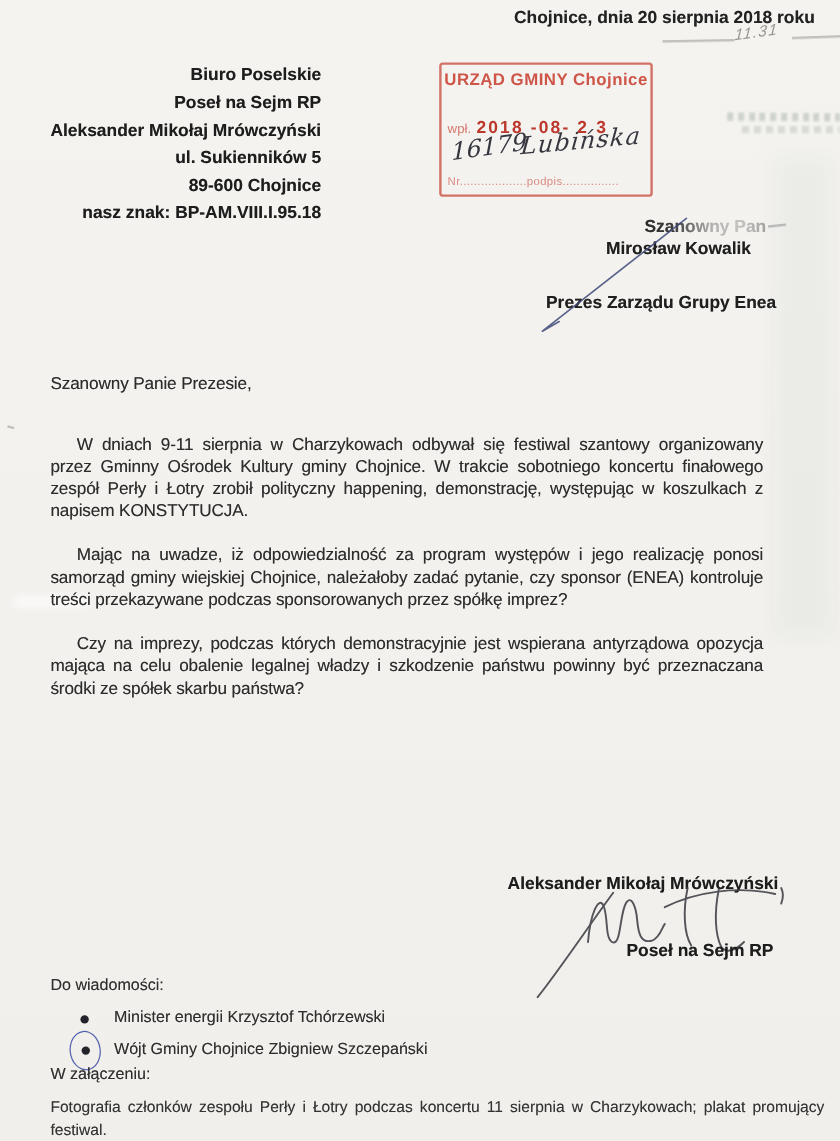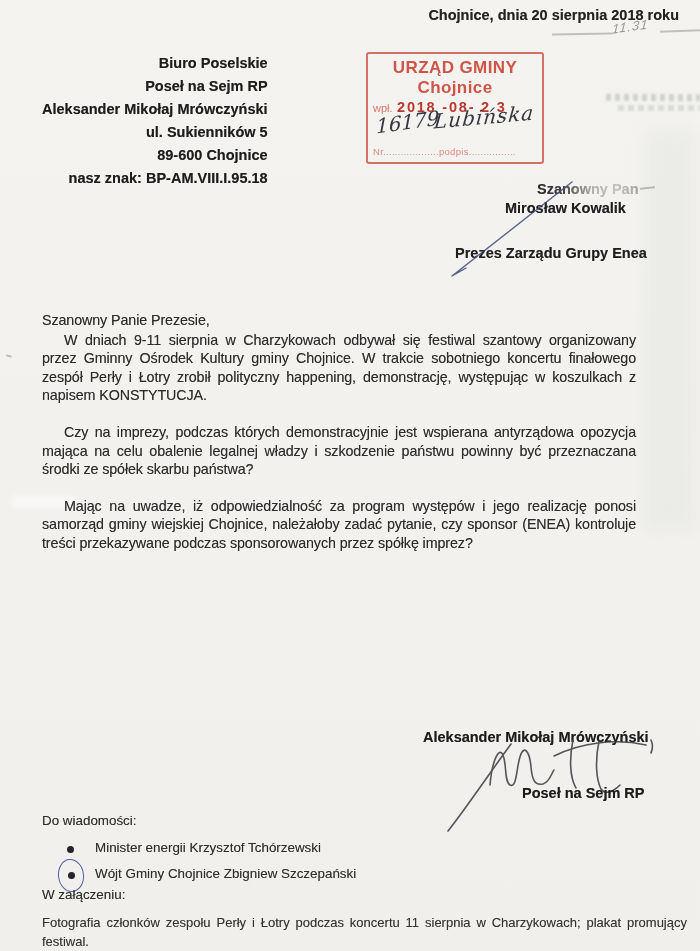--- a/index.html
+++ b/index.html
@@ -18,21 +18,21 @@
   .pl1{left:552px;top:33px;width:60px;transform:rotate(-1deg);}
   .pl2{left:660px;top:30px;width:40px;transform:rotate(-2deg);}
   .pencil-text{left:612px;top:19px;font-size:13px;font-style:italic;color:rgba(130,130,128,.8);
     transform:rotate(-8deg) skewX(-12deg);letter-spacing:1px;}
   .sender{left:42px;top:52px;font-size:14.5px;font-weight:bold;color:#1d1d1d;
     line-height:23px;text-shadow:0 0 .4px rgba(30,30,30,.5);text-align:right;}
   
   .stamp{left:366px;top:52px;width:174px;height:108px;
     border:2.4px solid rgba(199,69,56,.75);border-radius:3px;}
   .stamp-office{position:absolute;left:0;top:4px;width:100%;text-align:center;
-    font-size:17px;font-weight:bold;letter-spacing:.4px;color:rgba(202,72,58,.92);}
+    font-size:14px;font-weight:bold;letter-spacing:.4px;color:rgba(202,72,58,.92);}
   .stamp-row{position:absolute;left:5px;top:44px;white-space:nowrap;}
   .stamp-wpl{font-size:11px;color:rgba(202,72,58,.72);}
   .stamp-date{font-size:14.5px;font-weight:bold;letter-spacing:1.8px;
     color:rgba(185,45,33,.95);}
   .stamp-nr{position:absolute;left:5px;bottom:5px;width:162px;overflow:hidden;white-space:nowrap;
     font-size:9.5px;letter-spacing:.3px;color:rgba(202,72,58,.62);}
   .hand{font-family:"DejaVu Serif","Liberation Serif",serif;font-style:italic;color:#36363f;}
   .hand-number{position:absolute;left:8px;top:56px;font-size:20px;
     transform:rotate(-8deg) skewX(-8deg);}
   .hand-sig{position:absolute;left:66px;top:51px;font-size:20px;letter-spacing:1px;
@@ -44,21 +44,21 @@
     mask-image:linear-gradient(90deg,rgba(0,0,0,.95) 0%,rgba(0,0,0,.85) 25%,rgba(0,0,0,.3) 55%,rgba(0,0,0,.22) 78%,rgba(0,0,0,.38) 100%);}
   .recip-name{left:505px;top:200px;}
   .recip-title{left:455px;top:245px;}
   .fade-dash{left:640px;top:187px;width:15px;height:2px;background:rgba(95,95,100,.38);
     transform:rotate(-6deg);filter:blur(.4px);}
   
   .body{left:42px;top:311px;width:594px;font-size:14.3px;line-height:18.6px;
     letter-spacing:-.1px;text-align:justify;color:#2c2c2c;
     text-shadow:0 0 .4px rgba(45,45,45,.5);}
   .body p{margin:0 0 18px 0;text-indent:22px;}
-  .body .sal{text-indent:0;margin-bottom:1px;}
+  .body .sal{text-indent:0;margin-bottom:32px;}
   .body .url{text-indent:0;text-align:left;}
   
   .sig-name{left:423px;top:729px;font-size:14.5px;font-weight:bold;color:#1c1c1c;
     text-shadow:0 0 .4px rgba(30,30,30,.5);}
   .sig-title{left:522px;top:785px;font-size:14.5px;font-weight:bold;color:#1c1c1c;
     text-shadow:0 0 .4px rgba(30,30,30,.5);}
   
   .foot{font-size:13.4px;color:#2e2e2e;text-shadow:0 0 .3px rgba(50,50,50,.45);}
   .cc-label{left:42px;top:813px;}
   .dot{width:7px;height:7px;border-radius:50%;background:#23232a;}
@@ -126,22 +126,22 @@
   <div class="abs recip recip-name">Mirosław Kowalik</div>
   <div class="abs recip recip-title">Prezes Zarządu Grupy Enea</div>
 
   <svg class="abs" style="left:443px;top:170px;" width="140" height="115">
     <path d="M 129 12 L 9 106 L 23 98" fill="none" stroke="#3e4a78" stroke-width="1.4" stroke-linecap="round" stroke-linejoin="round" opacity="0.85"></path>
   </svg>
 
   <div class="abs body">
     <p class="sal">Szanowny Panie Prezesie,</p>
     <p>W dniach 9-11 sierpnia w Charzykowach odbywał się festiwal szantowy organizowany przez Gminny Ośrodek Kultury gminy Chojnice. W trakcie sobotniego koncertu finałowego zespół Perły i Łotry zrobił polityczny happening, demonstrację, występując w koszulkach z napisem KONSTYTUCJA.</p>
+    <p>Mając na uwadze, iż odpowiedzialność za program występów i jego realizację ponosi samorząd gminy wiejskiej Chojnice, należałoby zadać pytanie, czy sponsor (ENEA) kontroluje treści przekazywane podczas sponsorowanych przez spółkę imprez?</p>
     <p>Czy na imprezy, podczas których demonstracyjnie jest wspierana antyrządowa opozycja mająca na celu obalenie legalnej władzy i szkodzenie państwu powinny być przeznaczana środki ze spółek skarbu państwa?</p>
-    <p>Mając na uwadze, iż odpowiedzialność za program występów i jego realizację ponosi samorząd gminy wiejskiej Chojnice, należałoby zadać pytanie, czy sponsor (ENEA) kontroluje treści przekazywane podczas sponsorowanych przez spółkę imprez?</p>
   </div>
 
   <div class="abs sig-name">Aleksander Mikołaj Mrówczyński</div>
   <svg class="abs" style="left:433px;top:731px;" width="240" height="115">
     <g fill="none" stroke="#3f3f47" stroke-width="1.6" stroke-linecap="round" opacity="0.88">
       <path d="M 15 100 C 34 76, 58 40, 78 13"></path>
       <path d="M 57 54 C 59 30, 66 15, 70 24 C 74 34, 71 50, 77 54 C 85 58, 83 30, 89 21 C 93 15, 97 24, 98 36 C 99 47, 101 55, 110 53 C 117 51, 119 41, 121 39"></path>
       <path d="M 140 9 C 136 28, 137 47, 143 57"></path>
       <path d="M 166 10 C 162 30, 163 48, 168 58 C 172 64, 180 61, 187 54"></path>
       <path d="M 121 25 C 147 12, 182 7, 213 14"></path>

